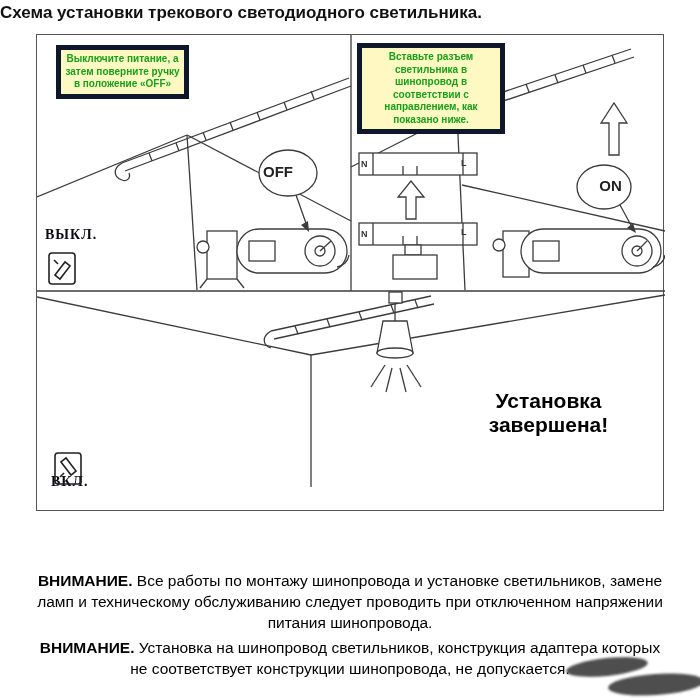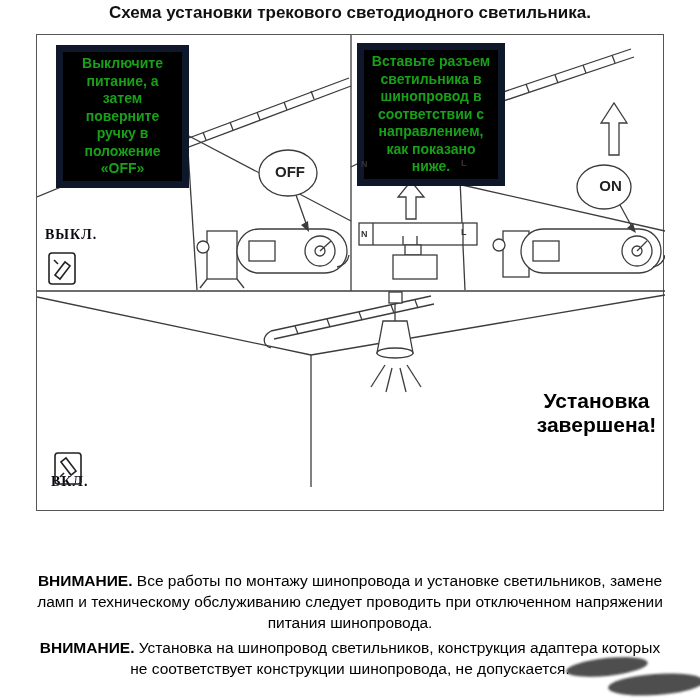--- a/index.html
+++ b/index.html
@@ -3,31 +3,31 @@
 <meta charset="utf-8">
 <style>
   * { margin:0; padding:0; box-sizing:border-box; }
   html,body { background:#ffffff; }
   .page {
     position:relative; width:700px; height:700px; background:#fff;
     font-family:"Liberation Sans", sans-serif; color:#111; overflow:hidden;
   }
   .abs { position:absolute; }
   .page-title {
-    top:3px; left:0; width:700px; text-align:center;
+    top:3px; left:0; width:700px; text-align:left;
     font-size:17px; font-weight:bold; color:#111;
   }
   .diagram {
     top:34px; left:36px; width:628px; height:477px;
     border:1px solid #555; background:#fff;
   }
   .diagram svg { position:absolute; top:0; left:0; }
   .note {
-    background:#000000; border:7px solid #0f172a; color:#18a018;
-    font-size:14px; font-weight:bold; text-align:center;
+    background:#fef9c3; border:5px solid #0f172a; color:#18a018;
+    font-size:10px; font-weight:bold; text-align:center;
     padding:3px 2px; line-height:1.25;
   }
   .note1 { top:10px; left:19px; width:133px; }
   .note2 { top:8px; left:320px; width:148px; }
   .state-label {
     font-family:"Liberation Serif", serif; font-weight:bold;
     font-size:14px; letter-spacing:1px; color:#0a0a14;
   }
   .knob-label { font-weight:bold; font-size:15px; text-align:center; color:#222; }
   .terminal { font-size:9px; color:#333; font-weight:bold; }
@@ -187,21 +187,21 @@
             <line x1="363" y1="333" x2="369" y2="357"></line>
             <line x1="370" y1="330" x2="384" y2="352"></line>
           </g>
         </g>
       </g>
     </svg>
 
     <div class="abs note note1">Выключите питание, а затем поверните ручку в положение «OFF»</div>
     <div class="abs note note2">Вставьте разъем светильника в шинопровод в соответствии с направлением, как показано ниже.</div>
 
-    <div class="abs knob-label" style="left:223px; top:128px; width:60px;">OFF</div>
+    <div class="abs knob-label" style="left:211px; top:128px; width:60px;">OFF</div>
     <div class="abs knob-label" style="left:540px; top:142px; width:67px;">ON</div>
 
     <span class="abs terminal" style="left:324px; top:124px;">N</span>
     <span class="abs terminal" style="left:424px; top:123px;">L</span>
     <span class="abs terminal" style="left:324px; top:194px;">N</span>
     <span class="abs terminal" style="left:424px; top:192px;">L</span>
 
     <div class="abs state-label" style="left:8px; top:192px;">ВЫКЛ.</div>
     <svg class="abs" style="left:10px; top:216px;" width="30" height="36" viewBox="0 0 30 36" fill="none" stroke="#222" stroke-width="1.6">
       <rect x="2" y="2" width="26" height="31" rx="3"></rect>
@@ -211,21 +211,21 @@
 
     <div class="abs state-label" style="left:14px; top:392px;margin-top:47px;">ВКЛ.</div>
     <svg class="abs" style="left:16px; top:416px;" width="30" height="36" viewBox="0 0 30 36" fill="none" stroke="#222" stroke-width="1.6">
       <rect x="2" y="2" width="26" height="31" rx="3"></rect>
       <g transform="translate(0,35) scale(1,-1)">
         <path d="M8,24 L18,11 L23,15 L13,28 Z"></path>
         <line x1="7" y1="9" x2="11" y2="13"></line>
       </g>
     </svg>
 
-    <div class="abs done-text" style="left:472px; top:354px; width:175px;">Установка завершена!</div>
+    <div class="abs done-text" style="left:424px; top:354px; width:175px;">Установка завершена!</div>
   </div>
 
   <div class="abs warnings">
     <p><b>ВНИМАНИЕ.</b> <span>Все работы по монтажу шинопровода и установке светильников, замене ламп и техническому обслуживанию следует проводить при отключенном напряжении питания шинопровода.</span></p>
     <p><b>ВНИМАНИЕ.</b> <span>Установка на шинопровод светильников, конструкция адаптера которых не соответствует конструкции шинопровода, не допускается.</span></p>
   </div>
 
   <div class="abs smudge smudge1"></div>
   <div class="abs smudge smudge2"></div>
 

